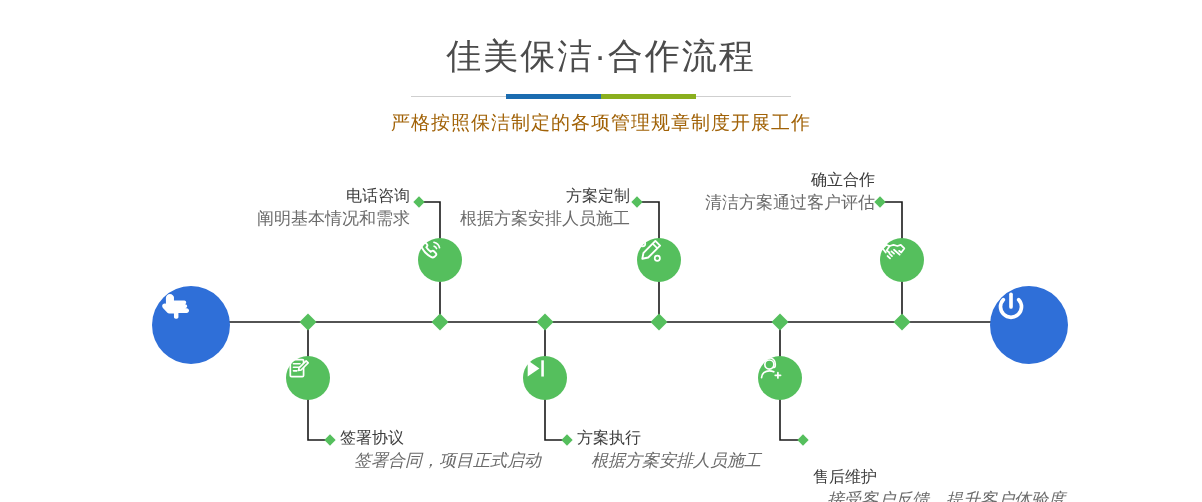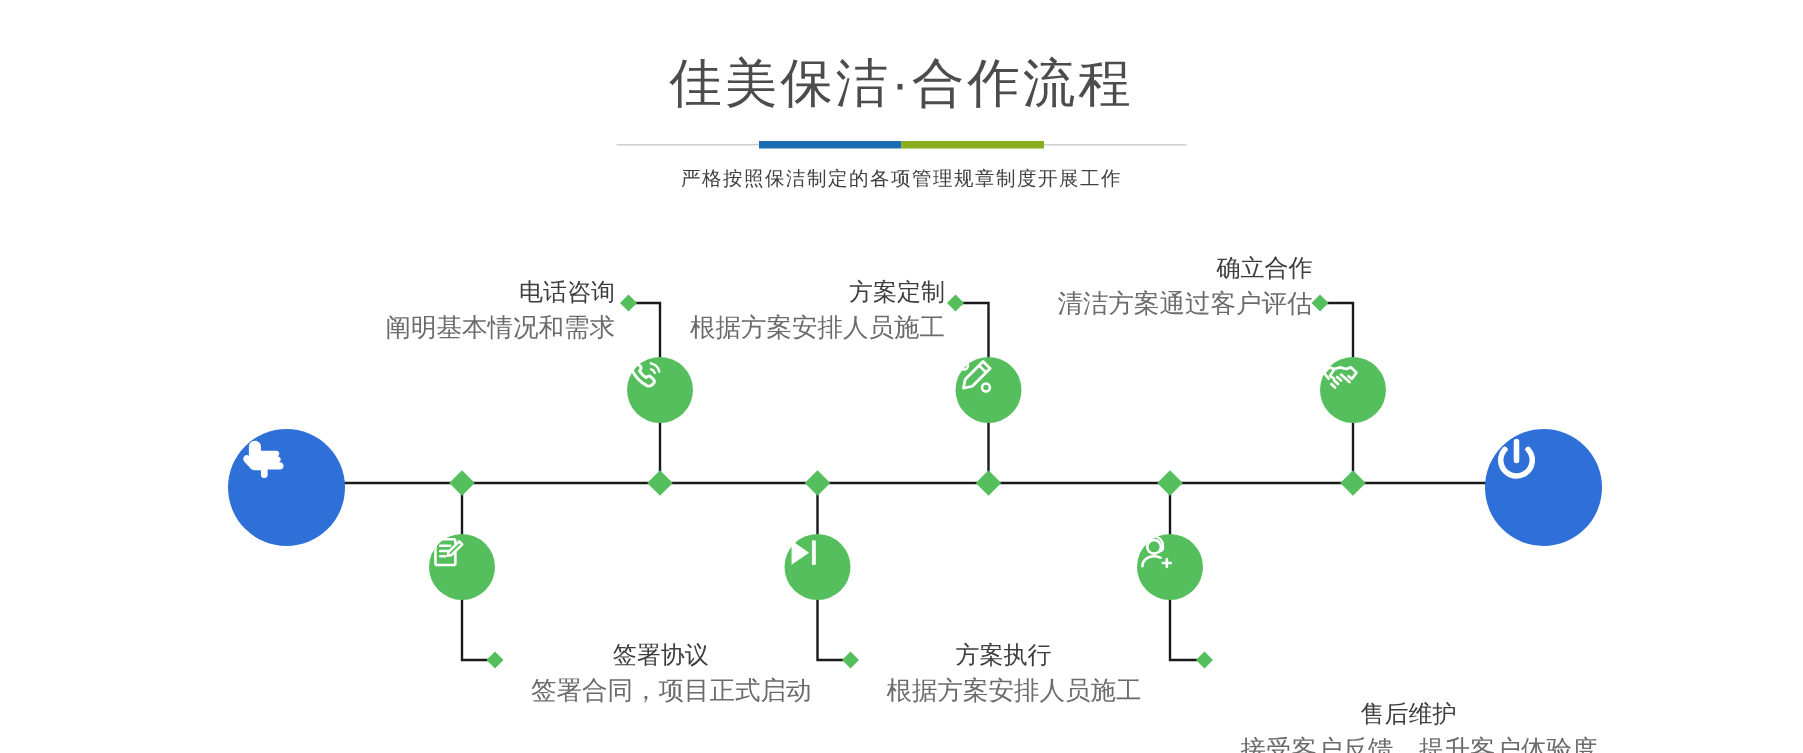--- a/index.html
+++ b/index.html
@@ -33,22 +33,22 @@
     position:absolute;left:0;top:2px;width:380px;height:1px;background:#cfcfcf;
   }
   .divider .seg-blue{
     position:absolute;left:95px;top:0px;width:95px;height:5px;background:#1b6cb0;
   }
   .divider .seg-green{
     position:absolute;left:190px;top:0px;width:95px;height:5px;background:#8aaf1e;
   }
   .subtitle{
     margin-top:10px;
-    font-size:13px;
-    color:#404040;
+    font-size:19px;
+    color:#a16207;
     letter-spacing:1px;
     white-space:nowrap;
   }
 
   
   .flow{position:absolute;left:0;top:0;width:1202px;height:502px;border-radius:24px;}
   .flow svg{position:absolute;left:0;top:0;}
 
   .endcap{
     position:absolute;
@@ -68,22 +68,22 @@
   }
 
   .lbl{position:absolute;white-space:nowrap;}
   .lbl .t{
     font-size:16px;color:#3d3d3d;line-height:20px;
   }
   .lbl .d{
     font-size:17px;color:#6b6b6b;line-height:19px;margin-top:3px;
   }
   .lbl.above{text-align:right;}
-  .lbl.below{text-align:center;}
-  .lbl.below .d{margin-left:14px;}
+  .lbl.below{text-align:left;}
+  .lbl.below .d{margin-left:14px;font-style:italic;}
 </style>
 </head>
 <body>
 
 <div class="stage">
 
   <div class="header">
     <div class="title">佳美保洁·合作流程</div>
     <div class="divider">
       <div class="rule"></div>

